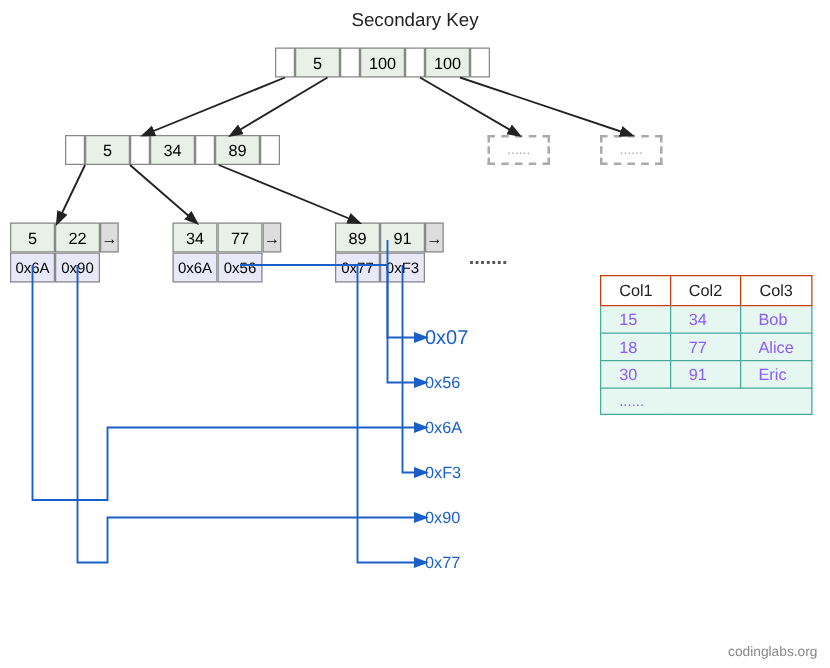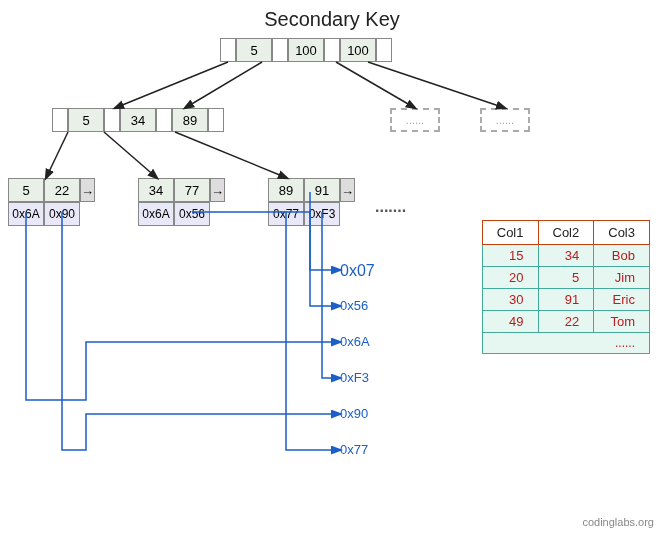--- a/index.html
+++ b/index.html
@@ -8,21 +8,21 @@
       height: 534px;
       background: #fff;
       font-family: Arial, sans-serif;
       font-size: 13px;
       position: relative;
       overflow: hidden;
     }
 
     .page-title {
       text-align: center;
-      font-size: 20px;
+      font-size: 15px;
       font-weight: normal;
       padding-top: 8px;
       color: #222;
     }
 
     
     .node {
       position: absolute;
       display: flex;
       flex-direction: row;
@@ -111,22 +111,22 @@
       padding: 4px 14px;
       font-weight: normal;
       color: #222;
       text-align: center;
     }
 
     .data-table td {
       background: #e6f7f2;
       border: 1px solid #4a9;
       padding: 3px 14px;
-      text-align: right;
-      color: #b91c1c;
+      text-align: left;
+      color: #8b5cf6;
     }
 
     .table-dots {
       background: #e6f7f2;
       text-align: center;
       border: 1px solid #4a9;
       padding: 3px;
       color: #555;
       font-size: 12px;
     }
@@ -246,33 +246,28 @@
       <th>Col3</th>
     </tr>
   </thead>
   <tbody id="table-body">
   <tr>
         <td>15</td>
         <td>34</td>
         <td>Bob</td>
       </tr>
       <tr>
-        <td>20</td>
-        <td>5</td>
-        <td>Jim</td>
+        <td>18</td>
+        <td>77</td>
+        <td>Alice</td>
       </tr>
       <tr>
         <td>30</td>
         <td>91</td>
         <td>Eric</td>
-      </tr>
-      <tr>
-        <td>49</td>
-        <td>22</td>
-        <td>Tom</td>
       </tr>
       <tr>
         <td colspan="3" class="table-dots">......</td>
       </tr>
     </tbody>
 </table>
 
 <svg class="svg-overlay">
 
   <line x1="228" y1="62" x2="115" y2="108" stroke="#222" stroke-width="1.5" marker-end="url(#arrow-black)"></line>

